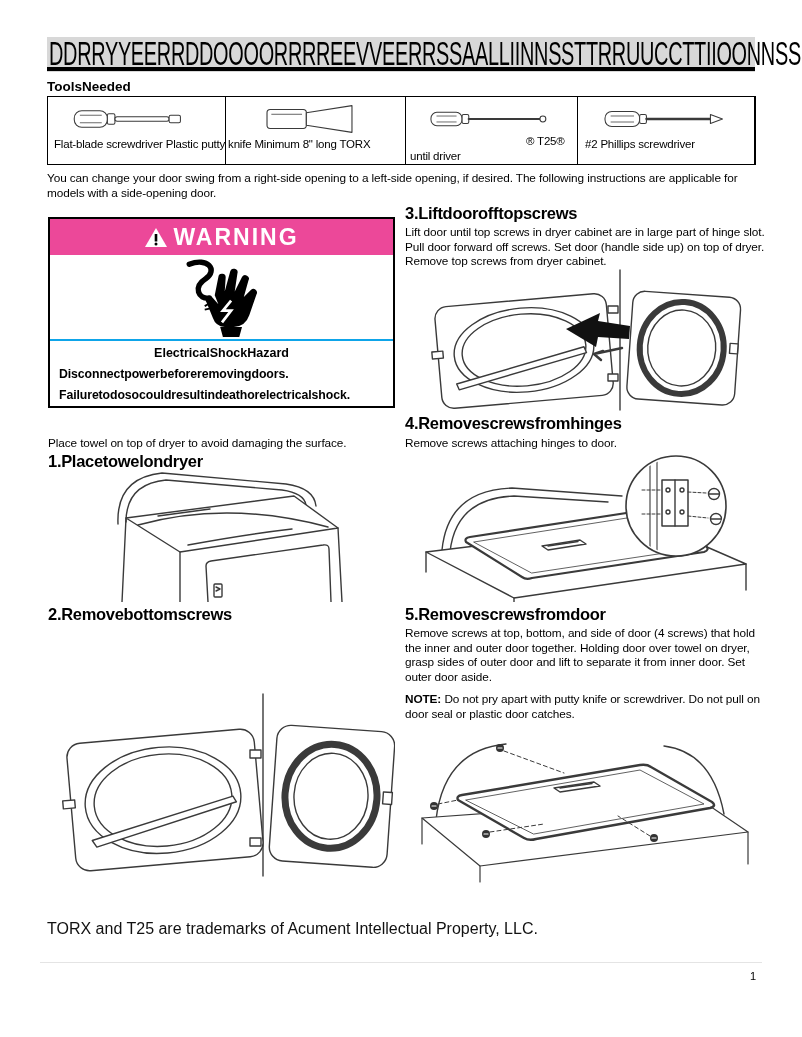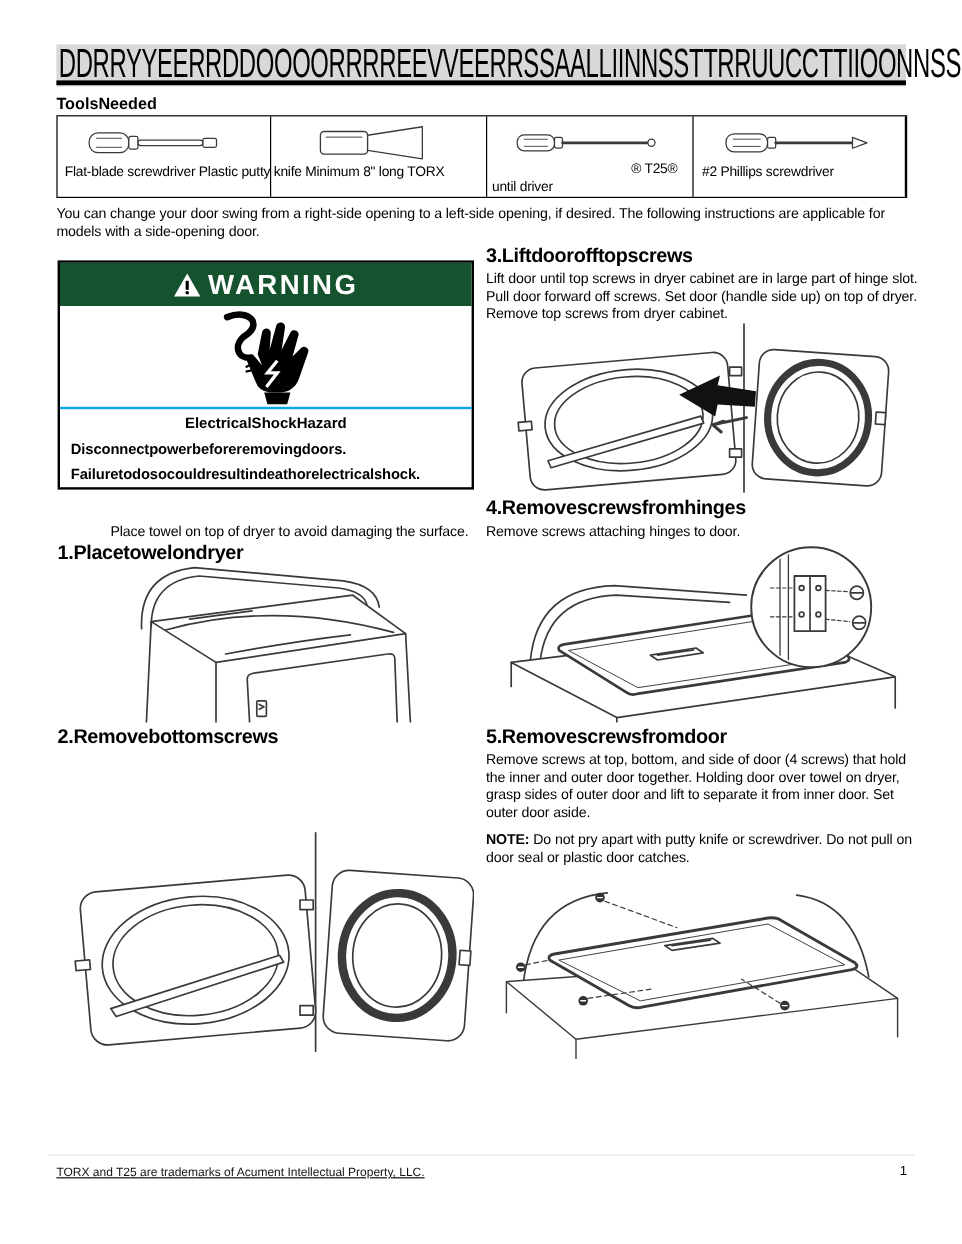--- a/index.html
+++ b/index.html
@@ -26,36 +26,36 @@
   .tools-table { left:47px; top:96px; width:709px; height:69px; border:1.5px solid #000; display:flex; }
   .tool-cell { border-right:1px solid #000; height:100%; position:relative; padding-top:5px; text-align:center; }
   .tool-cell:last-child { border-right:none; }
   .tool-cell svg { display:inline-block; }
   .tbl-label { position:absolute; font-size:11.5px; letter-spacing:-0.2px; white-space:nowrap; color:#000; }
 
   .intro { left:47px; top:171px; width:716px; font-size:11.8px; line-height:1.28; letter-spacing:-0.1px; }
 
   
   .warning-box { left:48px; top:217px; width:347px; height:191px; border:2px solid #000; background:#fff; }
-  .warning-header { height:36px; background:#14532d; color:#fff; display:flex; align-items:center; justify-content:center; gap:5px; }
+  .warning-header { height:36px; background:#ec4899; color:#fff; display:flex; align-items:center; justify-content:center; gap:5px; }
   .warning-header .wtxt { font-size:23px; font-weight:bold; letter-spacing:2px; }
   .warning-icon-area { height:84px; display:flex; align-items:center; justify-content:center; }
   .warning-text-area { border-top:2px solid #0ea5e9; padding:5px 9px 0 9px; }
   .warning-hazard { text-align:center; font-size:12.5px; font-weight:bold; }
   .warning-line { font-size:12.3px; font-weight:bold; margin-top:7px; letter-spacing:-0.1px; }
 
   .step-heading { font-size:16.5px; font-weight:bold; letter-spacing:-0.3px; white-space:nowrap; }
   .step-body { font-size:11.8px; line-height:1.25; letter-spacing:-0.1px; }
   .note-label { font-weight:bold; }
 
   .illus svg { display:block; }
 
   
   .footer-rule { left:40px; top:962px; width:722px; height:1px; background:#e4e4e4; }
-  .footer-note { left:47px; top:972px; font-size:10px; color:#111;text-decoration:underline; }
+  .footer-note { left:47px; top:920px; font-size:16px; color:#111; }
   .page-number { left:47px; top:970px; width:709px; text-align:right; font-size:11px; }
 
   .lineart { stroke:#3a3a3a; fill:none; stroke-width:1.4; stroke-linecap:round; stroke-linejoin:round; }
   .fillwhite { fill:#fff; }
 </style>
 </head>
 <body>
 
 <div class="page">
 
@@ -140,21 +140,21 @@
       </svg>
     </div>
     <div class="warning-text-area">
       <div class="warning-hazard">ElectricalShockHazard</div>
       <div class="warning-line">Disconnectpowerbeforeremovingdoors.</div>
       <div class="warning-line">Failuretodosocouldresultindeathorelectricalshock.</div>
     </div>
   </div>
 
   <div class="abs step-heading" style="left:48px; top:414px;margin-top:38px;">1.Placetowelondryer</div>
-  <div class="abs step-body" style="left:48px; top:436px; width:346px;margin-left:44px;">Place towel on top of dryer to avoid damaging the surface.</div>
+  <div class="abs step-body" style="left:48px; top:436px; width:346px;">Place towel on top of dryer to avoid damaging the surface.</div>
   <div class="abs illus" style="left:88px; top:452px;">
     <svg width="272" height="150" viewBox="0 0 272 150">
       <g class="lineart">
         <path d="M30,72 Q28,26 74,21 L198,32 Q226,36 228,54"></path>
         <path d="M38,70 Q38,32 78,28 L194,38 Q216,41 218,53"></path>
         <path class="fillwhite" d="M38,66 L206,44 L250,76 L92,100 Z"></path>
         <path d="M50,73 Q140,48 240,75"></path>
         <path d="M70,64 L122,57"></path>
         <path d="M100,93 Q160,82 204,77"></path>
         <path d="M34,150 L38,66"></path>

